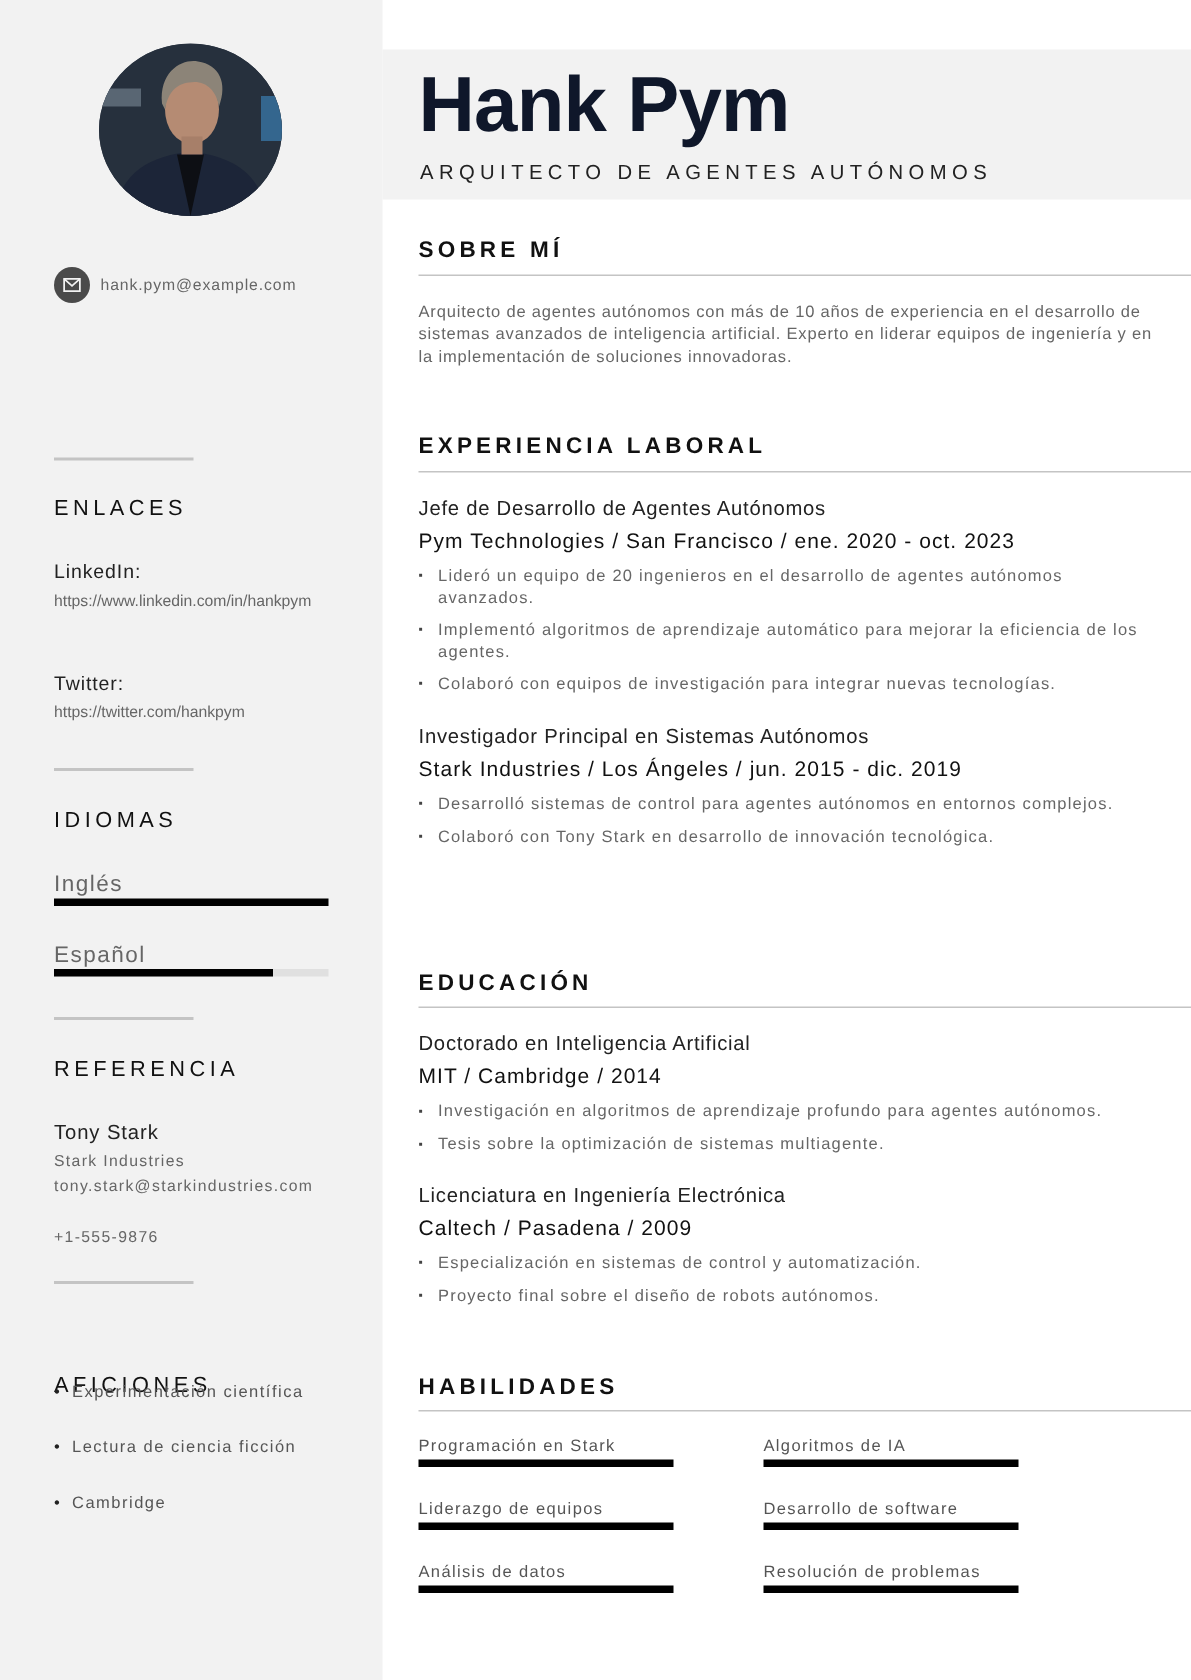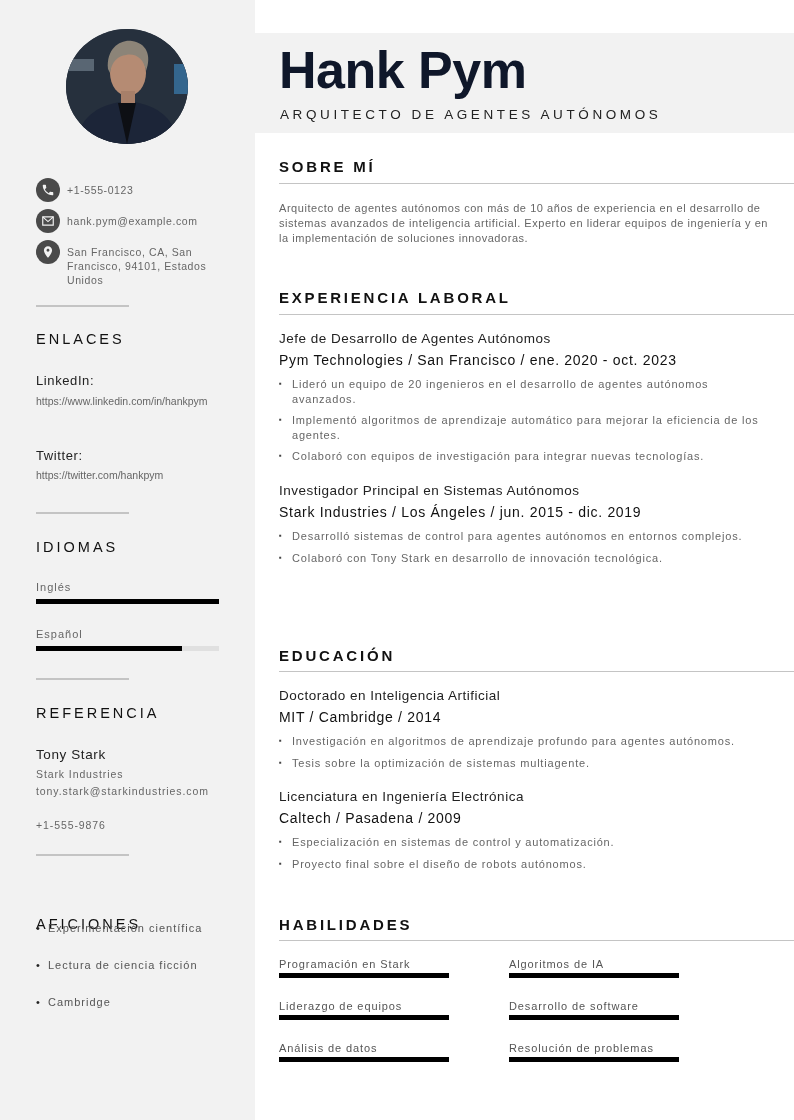--- a/index.html
+++ b/index.html
@@ -17,21 +17,21 @@
                   display: flex; align-items: center; justify-content: center; margin-right: 7px; }
   .contact-icon svg { width: 14px; height: 14px; fill: #f2f2f2; }
   .contact-text { font-size: 10.5px; color: #666; letter-spacing: 0.6px; line-height: 14px; padding-top: 5px; }
 
   .side-rule { position: absolute; left: 36px; width: 93px; height: 2px; background: #c4c4c4; }
   .side-heading { position: absolute; left: 36px; font-size: 14.5px; font-weight: normal; letter-spacing: 3px; color: #111; }
 
   .link-label { position: absolute; left: 36px; font-size: 13px; color: #222; letter-spacing: 0.6px; }
   .link-url { position: absolute; left: 36px; width: 186px; font-size: 10.5px; color: #666; line-height: 14px; word-break: break-all; }
 
-  .lang-label { position: absolute; left: 36px; font-size: 11px; color: #666; letter-spacing: 1px; }
+  .lang-label { position: absolute; left: 36px; font-size: 15px; color: #666; letter-spacing: 1px; }
   .lang-bar { position: absolute; left: 36px; width: 183px; height: 5px; background: #e0e0e0; }
   .lang-bar .fill { height: 100%; background: #000; }
 
   .ref-name { position: absolute; left: 36px; font-size: 13.5px; color: #222; letter-spacing: 0.6px; }
   .ref-line { position: absolute; left: 36px; width: 186px; font-size: 10.5px; color: #666; letter-spacing: 0.9px; line-height: 14px; word-break: break-all; }
 
   .hobbies { position: absolute; left: 36px; top: 922px; list-style: none; }
   .hobbies li { font-size: 11px; color: #555; letter-spacing: 1px; height: 37px; display: flex; }
   .hobbies li .dot { width: 12px; color: #222; }
 
@@ -70,41 +70,25 @@
     <ellipse cx="62" cy="44" rx="18" ry="23" fill="#b58b73"></ellipse>
     <path d="M42 40 C 40 18, 56 10, 66 12 C 80 14, 86 26, 80 42 C 78 30, 70 24, 60 26 C 52 27, 46 32, 44 44 Z" fill="#8c8478"></path>
     <rect x="55" y="62" width="14" height="12" fill="#a77f69"></rect>
   </svg>
 </div>
 
 <div class="contact" style="top:178px;">
   <div class="contact-row">
     <span class="contact-icon">
       <svg viewBox="0 0 24 24">
-          <path d="M6.6 10.8c1.4 2.8 3.8 5.1 6.6 6.6l2.2-2.2c.3-.3.7-.4 1-.2 1.1.4 2.3.6 3.6.6.6 0 1 .4 1 1V20c0 .6-.4 1-1 1C10.6 21 3 13.4 3 4c0-.6.4-1 1-1h3.5c.6 0 1 .4 1 1 0 1.3.2 2.5.6 3.6.1.3 0 .7-.2 1z"></path>
-        </svg>
-    </span>
-    <span class="contact-text">+1-555-0123</span>
-  </div>
-  <div class="contact-row">
-    <span class="contact-icon">
-      <svg viewBox="0 0 24 24">
           <path d="M3 5h18v14H3z" fill="none" stroke="#f2f2f2" stroke-width="2"></path>
           <path d="M3 5l9 8 9-8" fill="none" stroke="#f2f2f2" stroke-width="2"></path>
         </svg>
     </span>
     <span class="contact-text">hank.pym@example.com</span>
-  </div>
-  <div class="contact-row">
-    <span class="contact-icon">
-      <svg viewBox="0 0 24 24">
-          <path d="M12 2C8.1 2 5 5.1 5 9c0 5.2 7 13 7 13s7-7.8 7-13c0-3.9-3.1-7-7-7zm0 9.5c-1.4 0-2.5-1.1-2.5-2.5S10.6 6.5 12 6.5s2.5 1.1 2.5 2.5-1.1 2.5-2.5 2.5z"></path>
-        </svg>
-    </span>
-    <span class="contact-text">San Francisco, CA, San Francisco, 94101, Estados Unidos</span>
   </div>
 </div>
 
 <div class="side-rule" style="top:305px;"></div>
 
 <div class="side-heading" style="top:331px;">ENLACES</div>
 <div class="link-label" style="top:373px;">LinkedIn:</div>
 <div class="link-url" style="top:394px;">https://www.linkedin.com/in/hankpym</div>
 <div class="link-label" style="top:448px;">Twitter:</div>
 <div class="link-url" style="top:468px;">https://twitter.com/hankpym</div>

